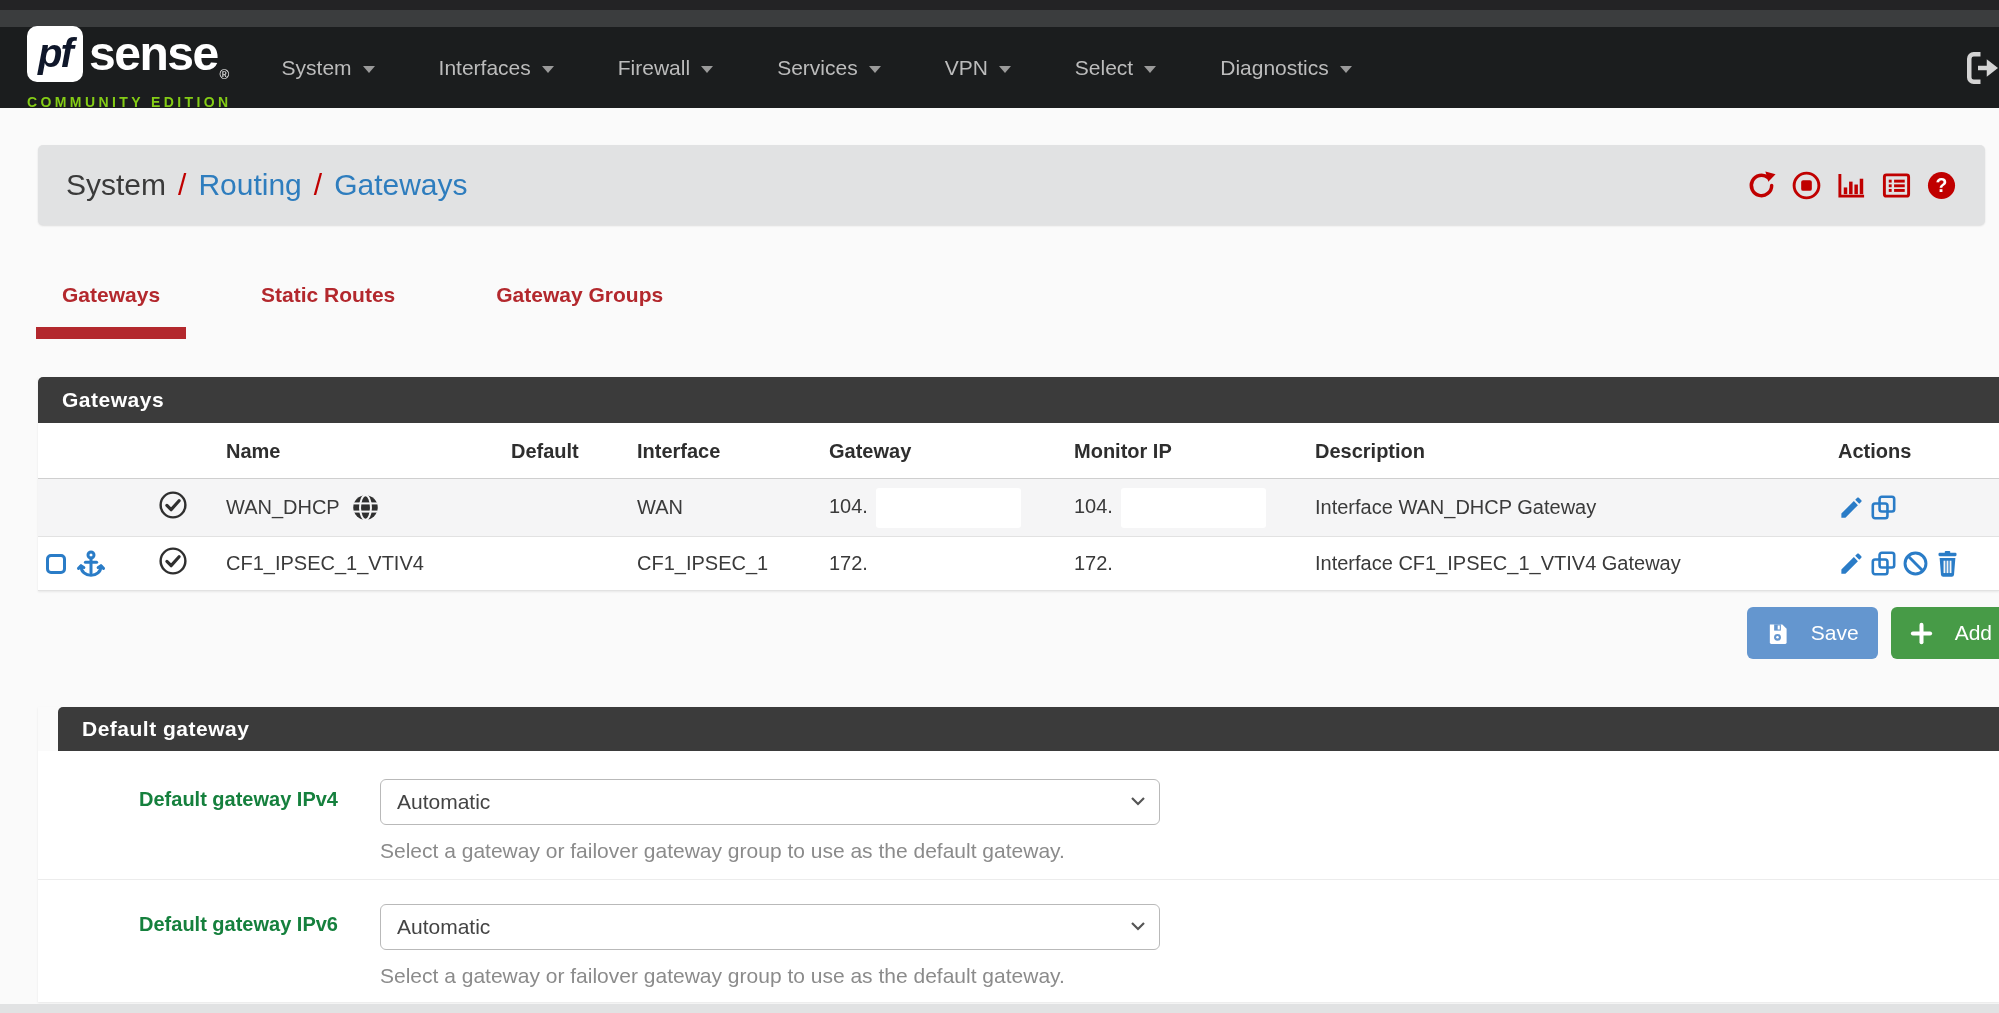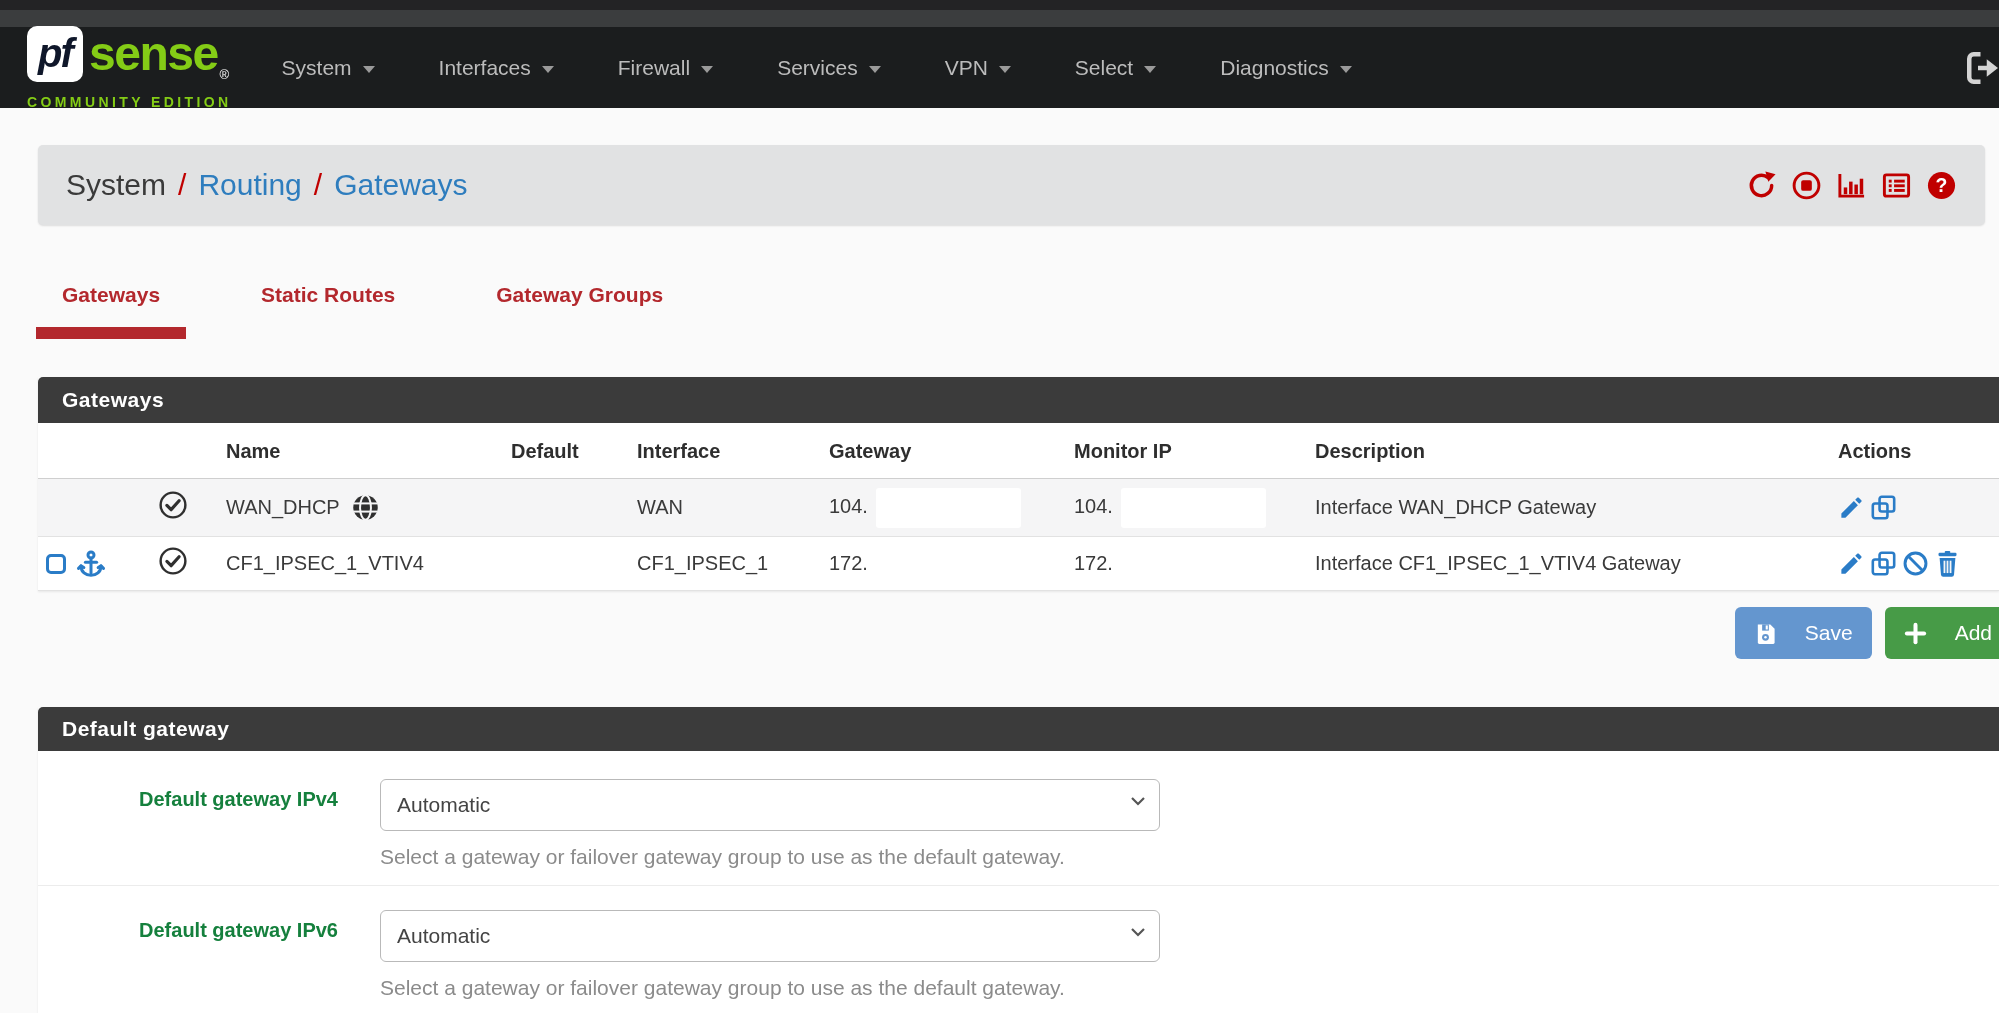--- a/index.html
+++ b/index.html
@@ -10,21 +10,21 @@
   
   .strip-a { height:10px; background:#232325; }
   .strip-b { height:17px; background:#3b3d3e; }
 
   
   .navbar { position:relative; height:81px; background:#1b1d1e; display:flex; align-items:center; padding-left:27px; }
   .brand { display:flex; flex-direction:column; cursor:pointer; margin-right:12px; }
   .brand-row { display:flex; align-items:center; }
   .pf-box { width:56px; height:56px; background:#ffffff; border-radius:10px; display:flex; align-items:center; justify-content:center;
             font-style:italic; font-weight:bold; font-size:40px; color:#0f172a; letter-spacing:-2px; }
-  .brand-sense { font-size:48px; font-weight:bold; color:#84cc16; letter-spacing:-1.5px; margin-left:6px; line-height:1; }
+  .brand-sense { font-size:48px; font-weight:bold; color:#ffffff; letter-spacing:-1.5px; margin-left:6px; line-height:1; }
   .brand-reg { font-size:13px; color:#fff; align-self:flex-end; margin-left:2px; }
   .brand-edition { font-size:14px; font-weight:bold; color:#84cc16; letter-spacing:3.4px; margin-top:12px; white-space:nowrap; }
   .menu { display:flex; align-items:center; margin-left:6px; }
   .menu-item { display:flex; align-items:center; padding:0 32px; height:81px; font-size:21px; color:#bcbcbc; cursor:pointer; white-space:nowrap; }
   .caret { width:0; height:0; border-left:6px solid transparent; border-right:6px solid transparent; border-top:7px solid #9a9a9a; margin-left:11px; margin-top:3px; }
   .logout { position:absolute; right:-6px; top:50%; transform:translateY(-50%); width:44px; height:40px; cursor:pointer; }
 
   
   .breadcrumb-bar { margin:37px 14px 0 38px; height:80px; background:#e1e2e3; border-radius:5px;
                     display:flex; align-items:center; padding:0 28px; box-shadow:0 1px 2px rgba(0,0,0,.12); }
@@ -58,33 +58,33 @@
   .icon-cell-wrap { display:flex; align-items:center; gap:10px; }
   .checkbox-ico { width:20px; height:20px; border:3.5px solid #2a7cc7; border-radius:5px; background:#fff; cursor:pointer; flex:0 0 auto; }
   .name-wrap { display:flex; align-items:center; gap:11px; padding-left:10px; }
   .redact { display:inline-block; width:145px; height:40px; background:#ffffff; border-radius:3px; vertical-align:middle; margin-left:8px; }
   .actions-wrap { display:flex; align-items:center; gap:5px; }
   .act-icon { width:27px; height:27px; cursor:pointer; }
 
   
   .btn-row { display:flex; justify-content:flex-end; align-items:center; gap:13px; margin:16px -12px 0 0; }
   .btn { height:52px; border:none; border-radius:6px; color:#fff; font-size:21px; font-family:"Liberation Sans",sans-serif;
-         display:flex; align-items:center; gap:28px; padding:0 19px; cursor:pointer; }
+         display:flex; align-items:center; gap:22px; padding:0 19px; cursor:pointer; }
   .btn-save { background:#6496cf; }
   .btn-add  { background:#479b47; }
 
   
   .dg-panel { margin-top:48px; }
-  .dg-hdr { height:44px; }
+  .dg-hdr { height:44px;margin-left:20px; }
   .dg-body { background:#fff; }
   .field-row { display:flex; padding:28px 0 16px; }
   .field-row.first { border-bottom:1px solid #ececec; }
   .field-label { width:300px; flex:0 0 300px; text-align:right; font-weight:bold; font-size:20px; color:#15803d; padding-top:9px; }
   .field-main { margin-left:42px; }
-  .select-box { position:relative; width:780px; height:52px; border:1px solid #b9b9b9; border-radius:6px; background:#fff;
+  .select-box { position:relative; width:780px; height:46px; border:1px solid #b9b9b9; border-radius:6px; background:#fff;
                 display:flex; align-items:center; padding:0 40px 0 16px; font-size:21px; color:#444; cursor:pointer; }
   .select-chevron { position:absolute; right:13px; top:16px; }
   .help-text { margin-top:14px; font-size:21px; color:#8b8b8b; }
 
   .footer-strip { height:13px; background:#e1e2e3; margin-top:2px; }
 
   svg { display:block; }
 </style>
 </head>
 <body>

